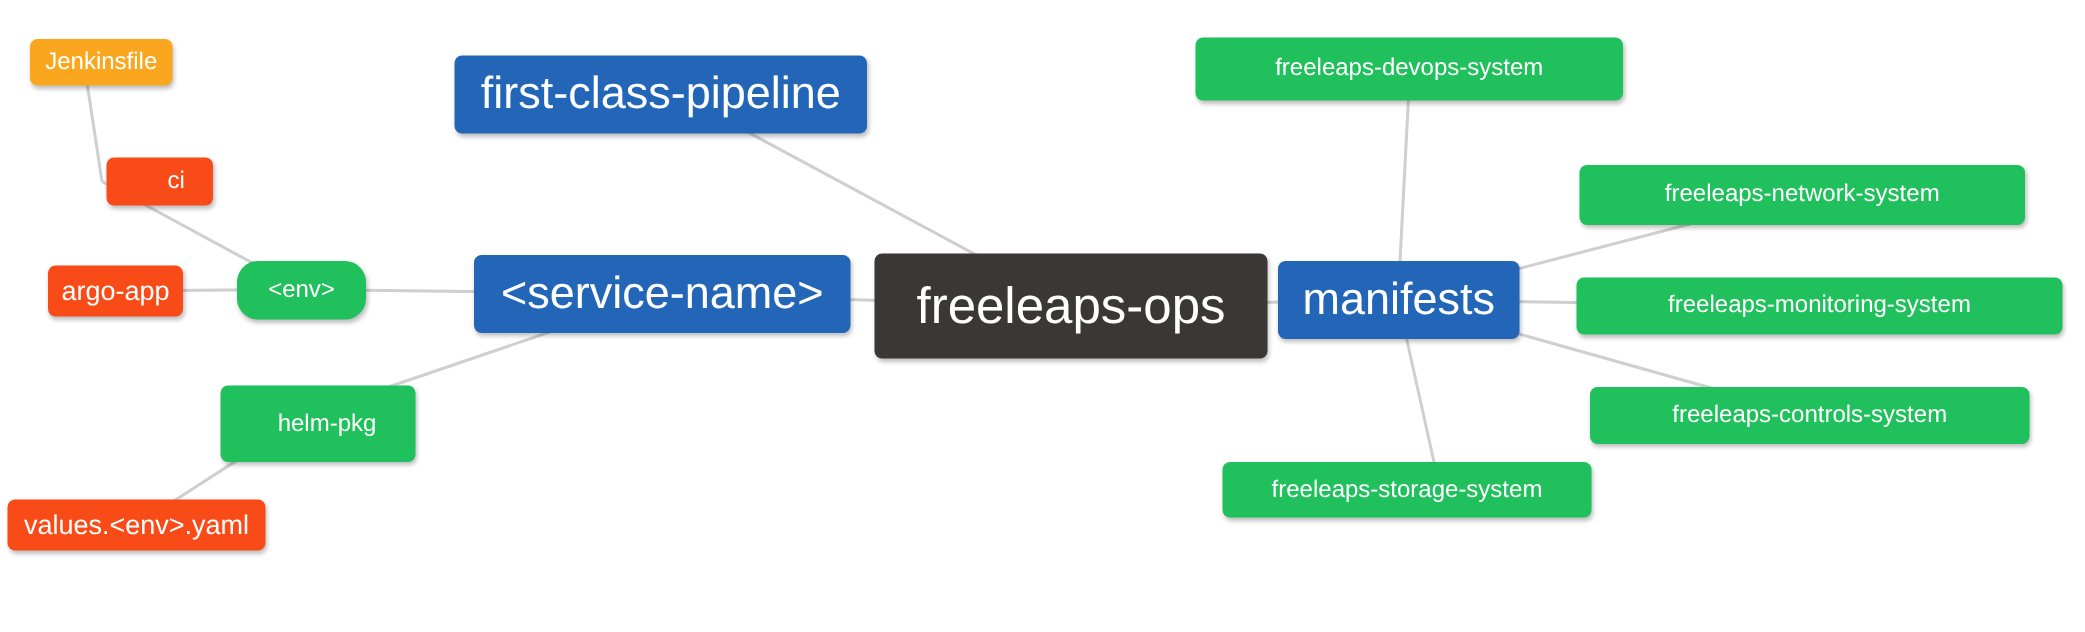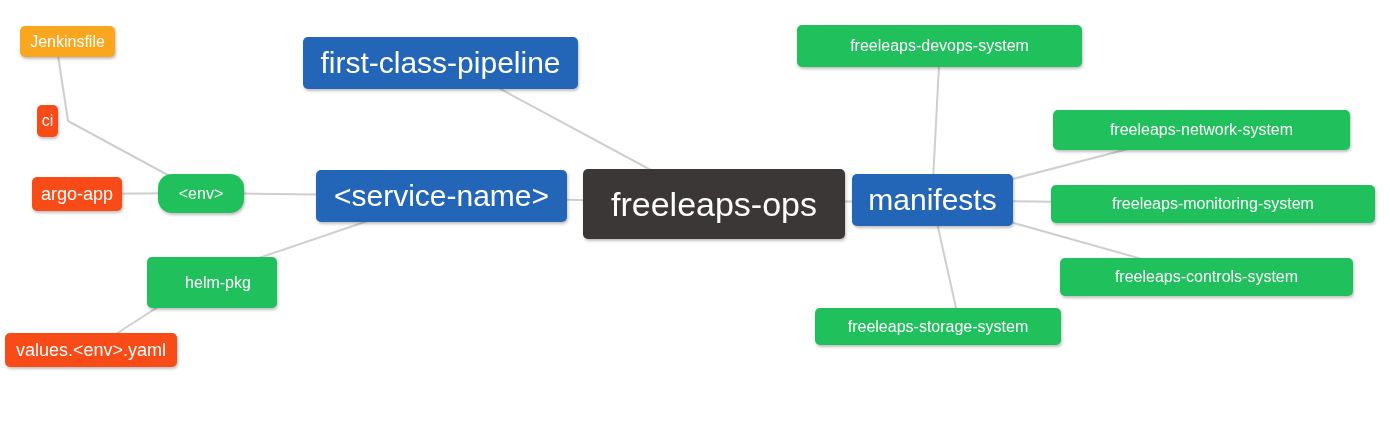--- a/index.html
+++ b/index.html
@@ -45,21 +45,21 @@
     <line x1="452" y1="63" x2="714" y2="204"></line>
     <line x1="714" y1="204" x2="932" y2="200"></line>
     <line x1="932" y1="200" x2="940" y2="46"></line>
     <line x1="932" y1="200" x2="1201" y2="130"></line>
     <line x1="932" y1="200" x2="1213" y2="204"></line>
     <line x1="932" y1="200" x2="1206" y2="277"></line>
     <line x1="932" y1="200" x2="960" y2="326"></line>
   </svg>
 
   <div class="node leaf-orange" style="left:20px;  top:26px;  width:95px;  height:31px;">Jenkinsfile</div>
-  <div class="node leaf-red" style="left:37px;  top:105px; width:21px;  height:32px;">ci</div>
+  <div class="node leaf-red" style="left:71px;  top:105px; width:49px;  height:32px;padding-left:22px;">ci</div>
   <div class="node leaf-red fs18" style="left:32px;top:177px; width:90px;  height:34px;">argo-app</div>
   <div class="node child" style="left:158px; top:174px; width:86px;  height:39px;border-radius:14px;">&lt;env&gt;</div>
   <div class="node child" style="left:147px; top:257px; width:118px; height:51px;padding-left:12px;">helm-pkg</div>
   <div class="node leaf-red fs18" style="left:5px; top:333px; width:172px; height:34px;">values.&lt;env&gt;.yaml</div>
   <div class="node branch" style="left:303px; top:37px;  width:275px; height:52px;">first-class-pipeline</div>
   <div class="node root" style="left:583px; top:169px; width:262px; height:70px;">freeleaps-ops</div>
   <div class="node branch" style="left:316px; top:170px; width:251px; height:52px;">&lt;service-name&gt;</div>
   <div class="node branch" style="left:852px; top:174px; width:161px; height:52px;">manifests</div>
   <div class="node child" style="left:797px; top:25px;  width:285px; height:42px;">freeleaps-devops-system</div>
   <div class="node child" style="left:1053px;top:110px; width:297px; height:40px;">freeleaps-network-system</div>

